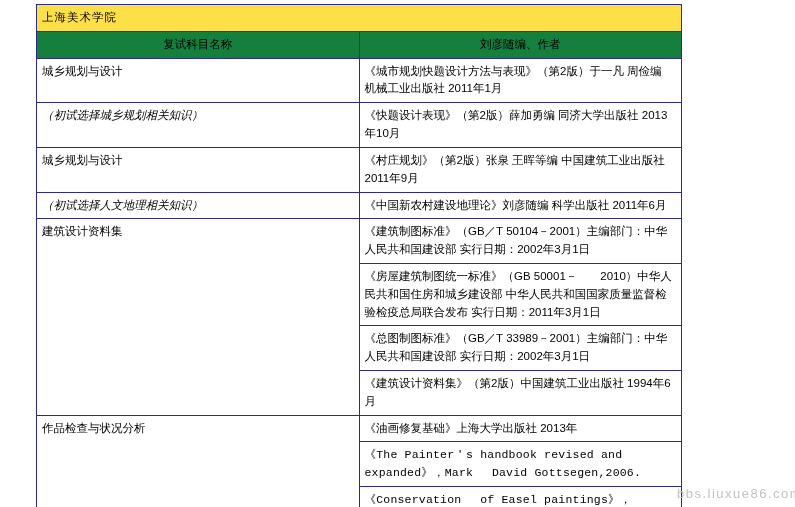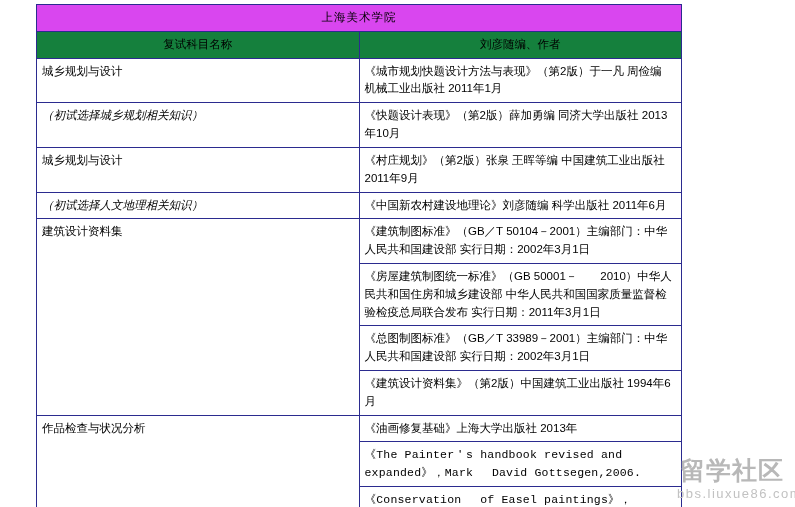--- a/index.html
+++ b/index.html
@@ -28,22 +28,22 @@
   table.main td, table.main th {
     border: 1px solid #2b2b8f;
     vertical-align: top;
     padding: 4px 5px;
     font-size: 11.5px;
     line-height: 1.55;
     color: #000;
     font-weight: normal;
   }
   .title-cell {
-    background: #d946ef;
-    text-align: center;
+    background: #fde047;
+    text-align: left;
     font-size: 13px;
     font-weight: bold;
     padding: 5px 4px;
     letter-spacing: 1px;
   }
   .hdr {
     background: #15803d;
     text-align: center;
     font-weight: bold;
     font-size: 12px;
@@ -149,15 +149,14 @@
       </tr>
       <tr>
         <td class="ref-cell mono-ref">《Conservation　 of Easel paintings》，Joyce,H.S.&amp; Rebecca,　 R.，2012.</td>
       </tr>
 
     </tbody>
   </table>
 </div>
 
 <div class="watermark">
-  <div class="wm-main">留学社区</div>
   <div class="wm-sub">bbs.liuxue86.com</div>
 </div>
 
 </body></html>

